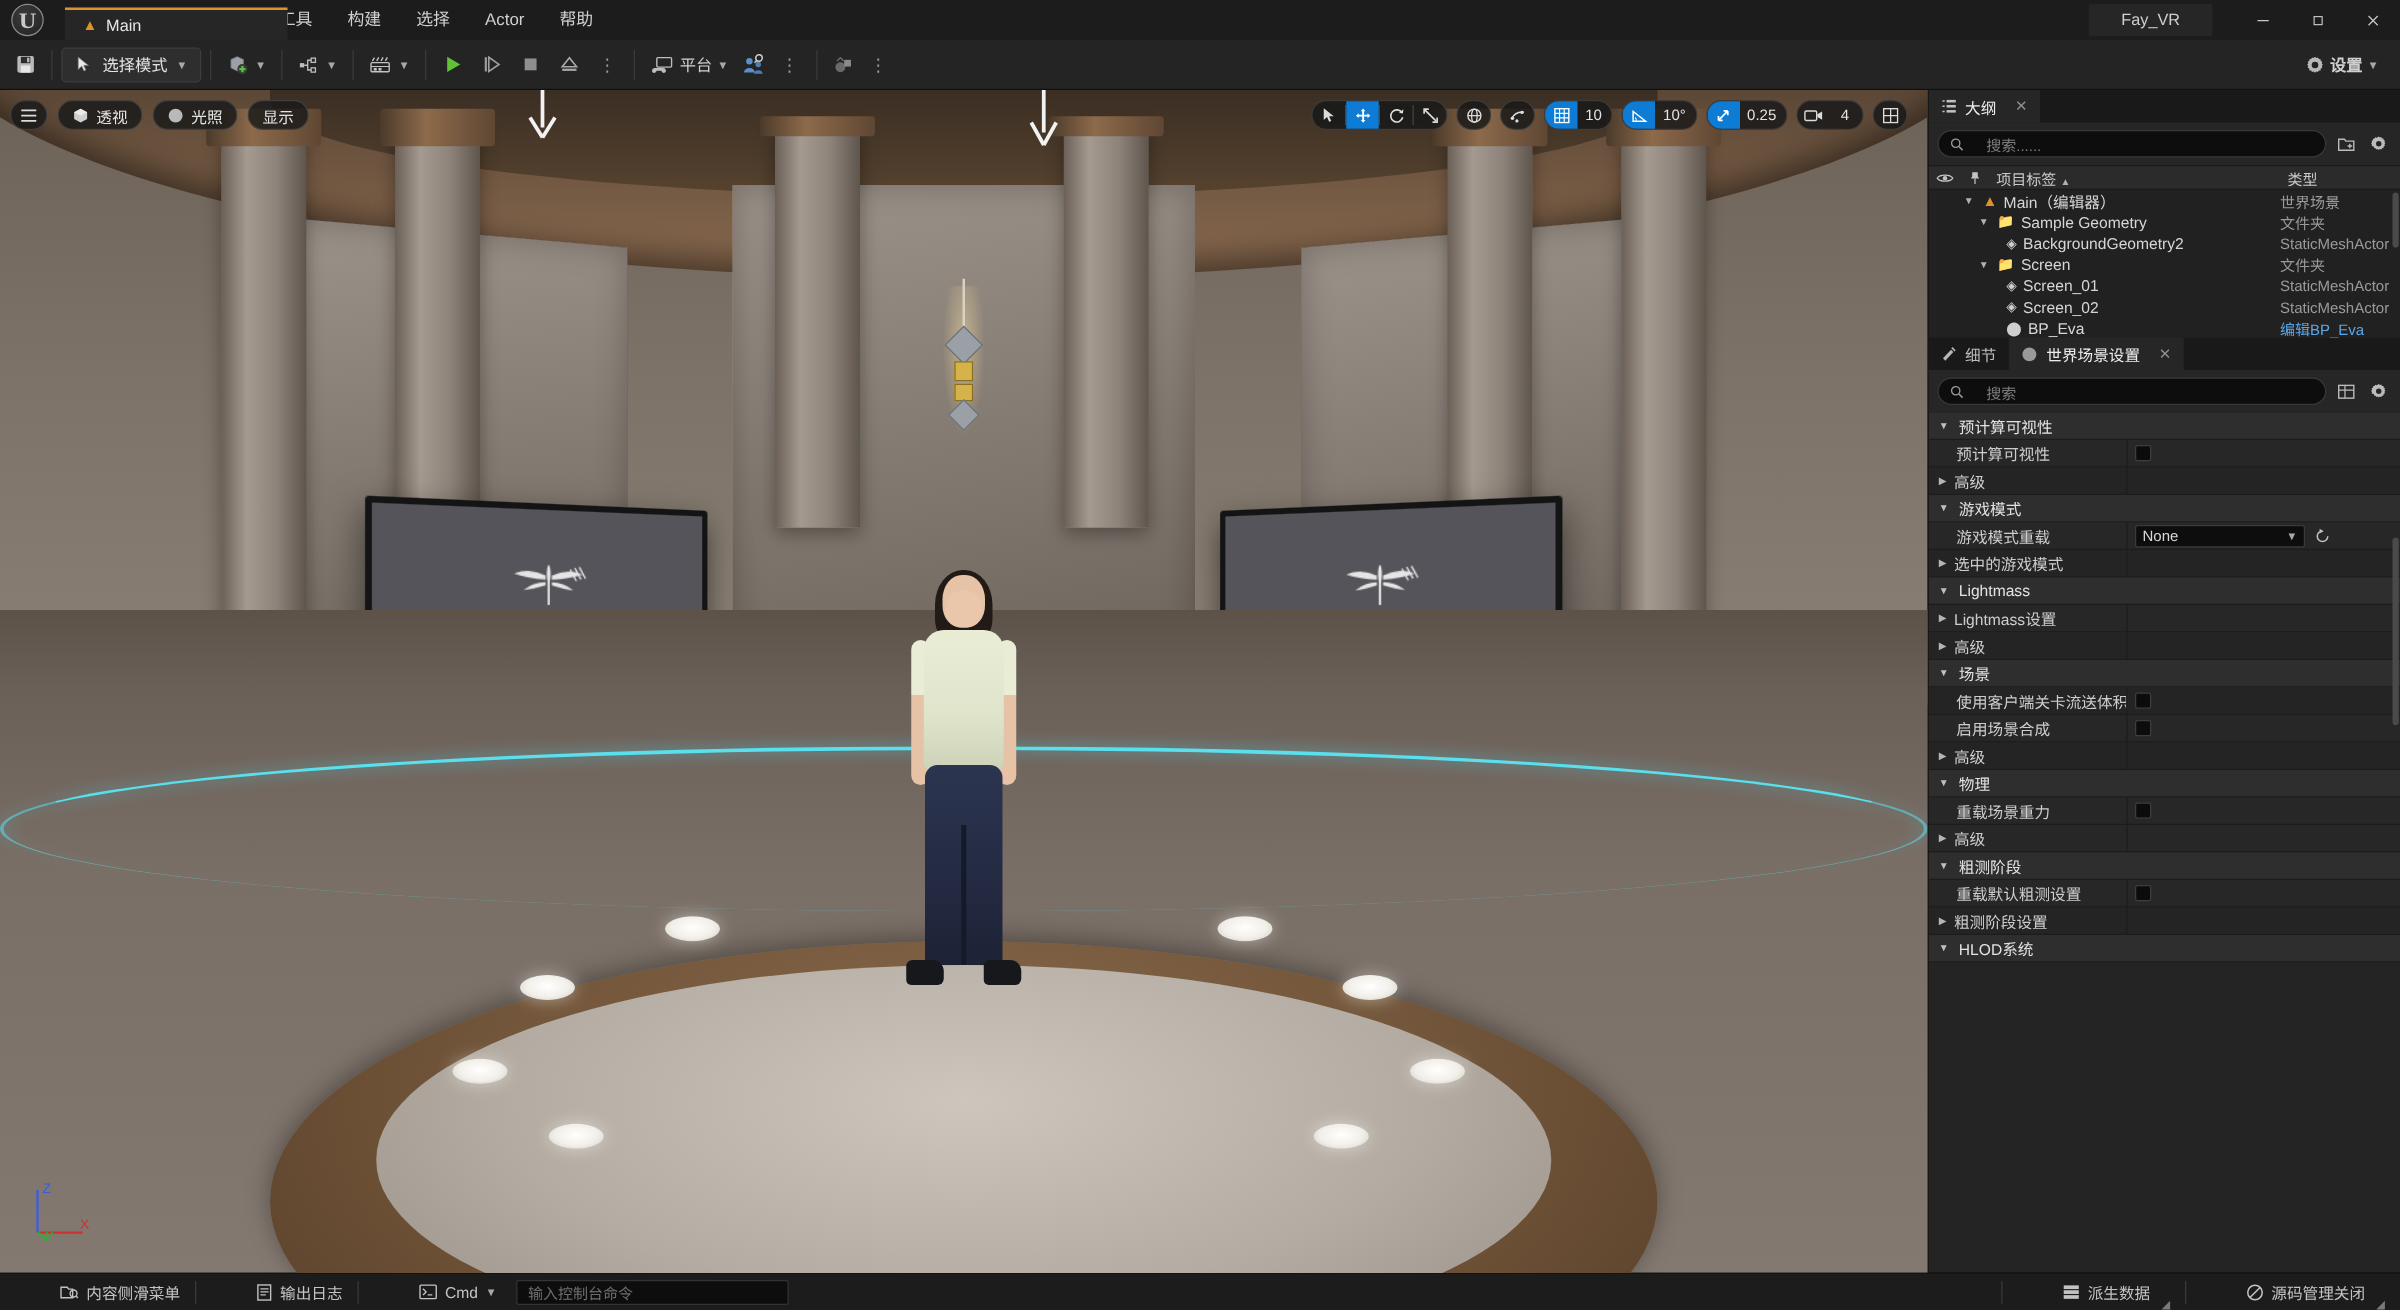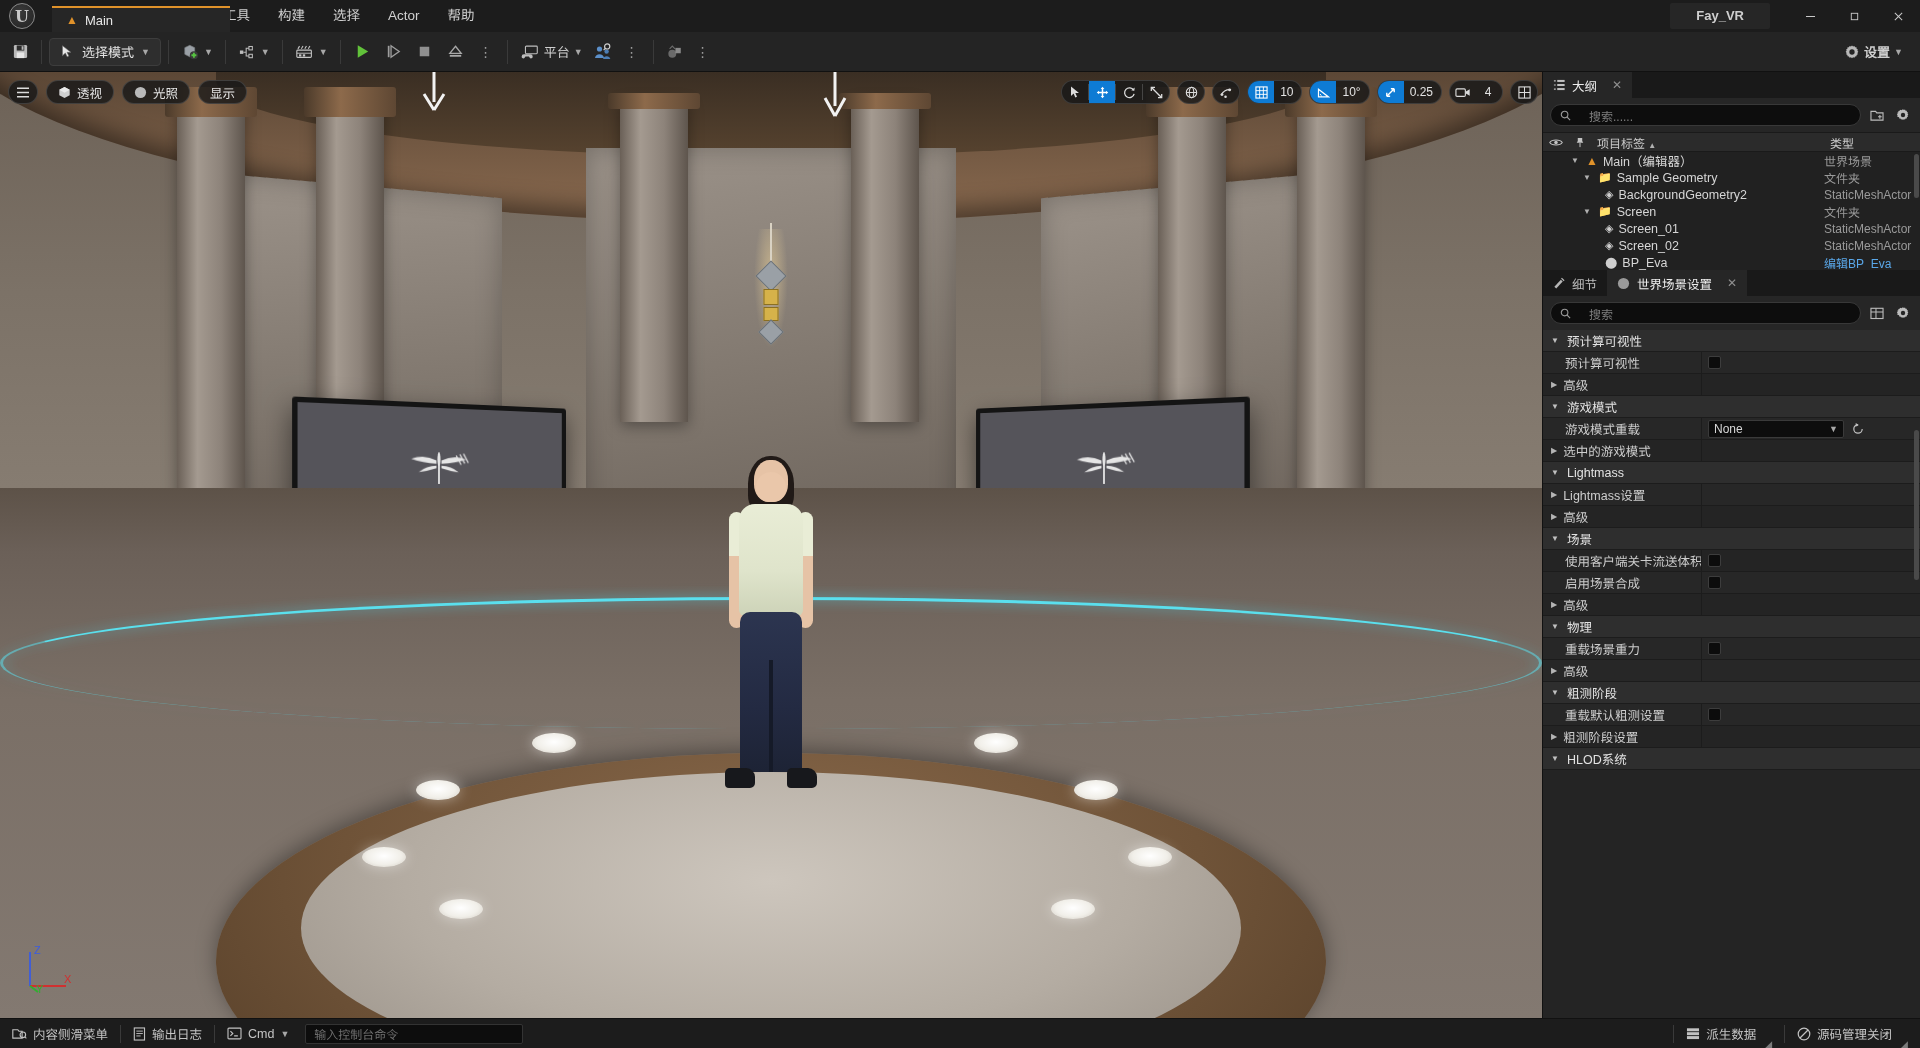--- a/index.html
+++ b/index.html
@@ -29,21 +29,21 @@
     background: radial-gradient(circle at 40% 35%, #3a3a3a, #232323);
   }
   .menubar { display:flex; align-items:center; height:32px; gap:0; }
   .menubar .mi {
     padding: 0 14px; height: 32px; line-height:32px; font-size:13.5px; color:#d0d0d0;
     cursor: default;
   }
   .title-right { margin-left:auto; display:flex; align-items:center; height:32px; }
   .proj-chip {
     background:#262626; color:#cfcfcf; font-size:13px; padding:0 26px; height:26px;
-    line-height:26px; border-radius:2px; margin-right: 18px; font-weight: bold;
+    line-height:26px; border-radius:2px; margin-right: 18px;
   }
   .winbtn { width:44px; height:32px; display:flex; align-items:center; justify-content:center;
     color:#c8c8c8; font-size:13px; }
 
   
   .tabrow {
     position:absolute; left:52px; bottom:0; display:flex; align-items:flex-end;
   }
   .level-tab {
     background:#262626; height:26px; display:flex; align-items:center; gap:7px;
@@ -197,21 +197,21 @@
     position:absolute; left:8px; top:8px; display:flex; align-items:center; gap:8px; z-index:6;
   }
   .pill {
     background: rgba(24,24,24,.82); border:1px solid rgba(90,90,90,.55);
     border-radius:13px; height:24px; display:flex; align-items:center; gap:6px;
     padding:0 11px; font-size:12.5px; color:#e3e3e3;
   }
   .pill.icon-only { padding:0; width:30px; justify-content:center; }
 
   .vp-rightbar {
-    position:absolute; right:4px; top:8px; display:flex; align-items:center; gap:7px; z-index:6;
+    position:absolute; right:16px; top:8px; display:flex; align-items:center; gap:7px; z-index:6;
   }
   .grp {
     background: rgba(24,24,24,.84); border:1px solid rgba(90,90,90,.5);
     border-radius:13px; height:24px; display:flex; align-items:center; overflow:hidden;
   }
   .gitem {
     height:24px; min-width:26px; display:flex; align-items:center; justify-content:center;
     color:#d8d8d8; font-size:12px; padding:0 5px;
   }
   .gitem.active { background:#0e7bd4; color:#fff; }
@@ -290,21 +290,21 @@
   }
   .numfield.dim { color:#8a8a8a; background:#1a1a1a; }
   .reset-ic { width:16px; height:16px; color:#bdbdbd; font-size:12px; display:flex; align-items:center; justify-content:center; }
   .p-scroll { position:absolute; right:1px; top:100px; width:5px; height:150px; background:#4a4a4a; border-radius:3px; }
 
   
   .statusbar {
     height:30px; flex:0 0 30px; background:#1c1c1c; display:flex; align-items:center;
     border-top:1px solid #111; font-size:12.5px; color:#c4c4c4;
   }
-  .sb-item { display:flex; align-items:center; gap:6px; padding:0 12px; height:30px; }
+  .sb-item { display:flex; align-items:center; gap:6px; padding:0 12px; height:30px;margin-left:36px; }
   .sb-div { width:1px; height:18px; background:#3a3a3a; }
   .cmd-input {
     width:218px; height:20px; background:#0d0d0d; border:1px solid #333; border-radius:2px;
     display:flex; align-items:center; padding:0 8px; color:#6e6e6e; font-size:12px; margin-left:4px;
   }
   .sb-right { margin-left:auto; display:flex; align-items:center; }
   .corner-res { font-size:9px; color:#7a7a7a; align-self:flex-end; margin-left:3px; }
 
   svg { display:block; }
 </style>

